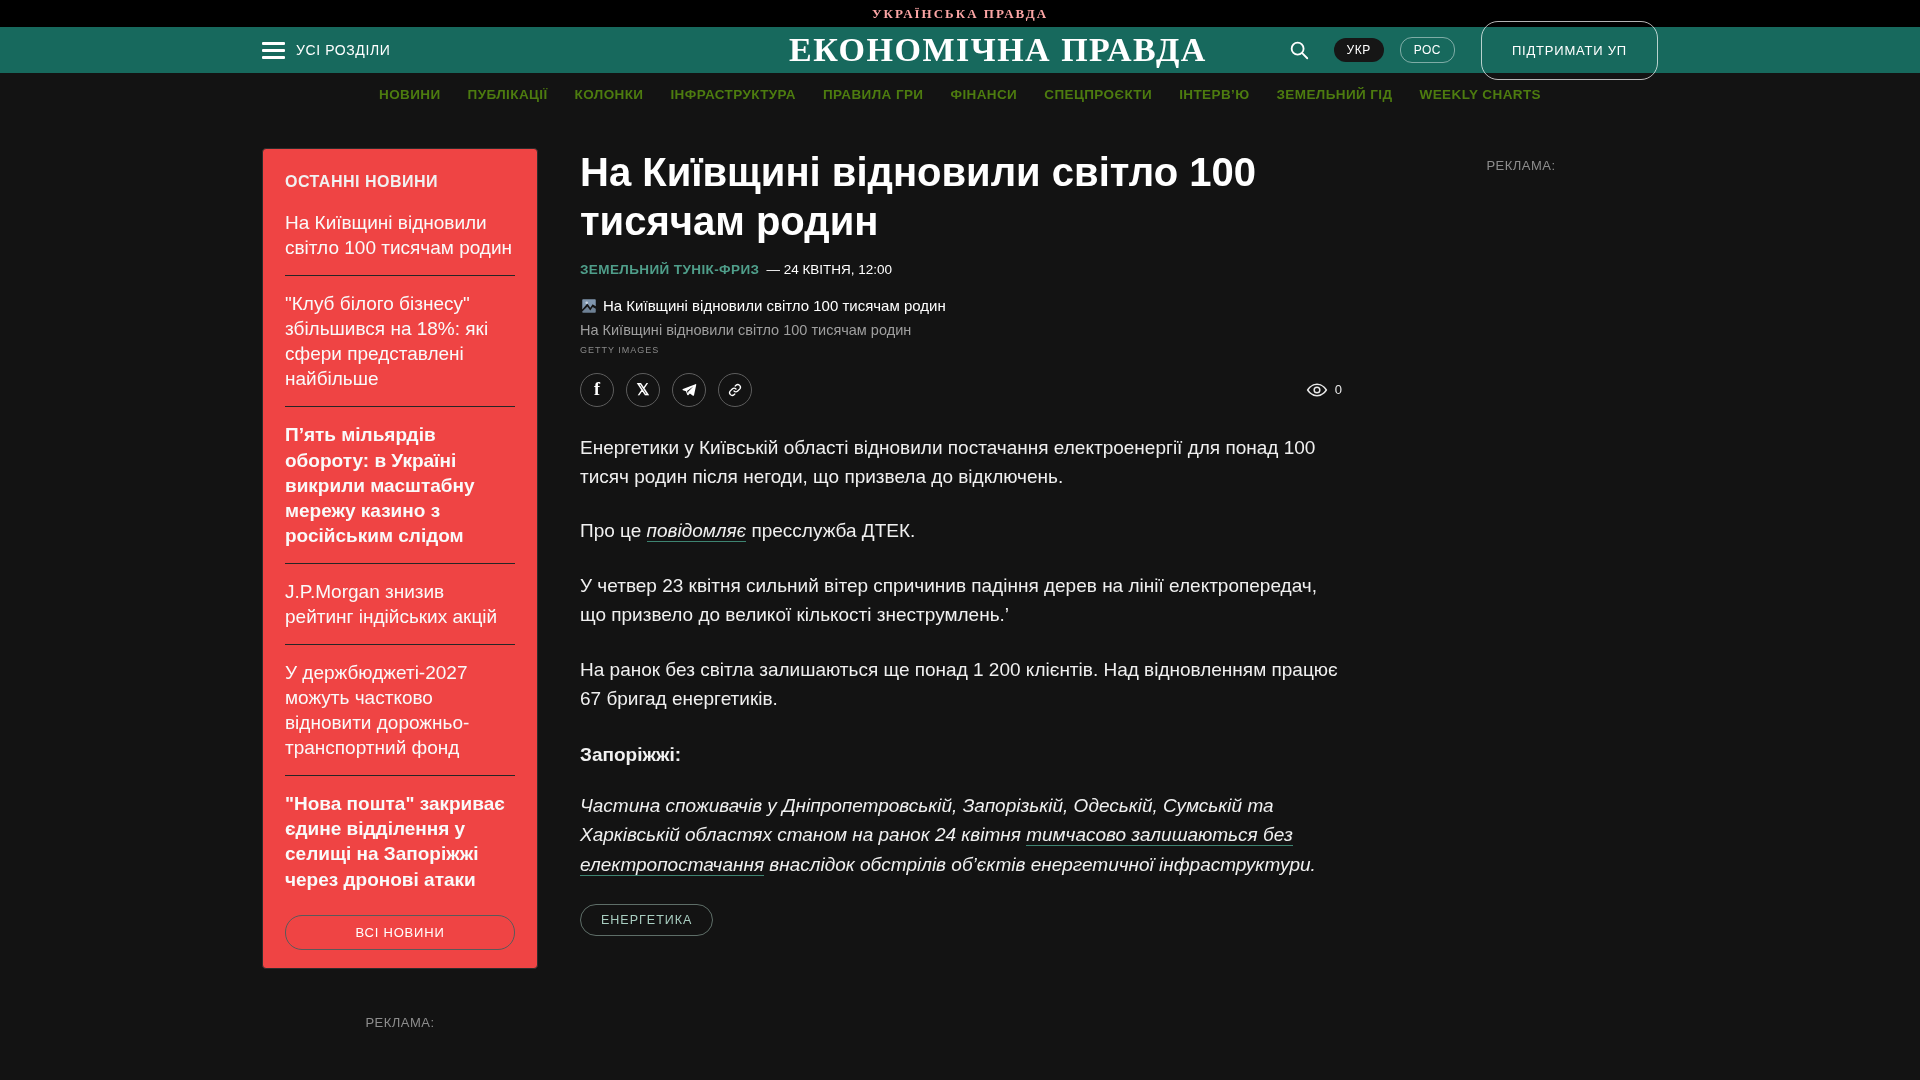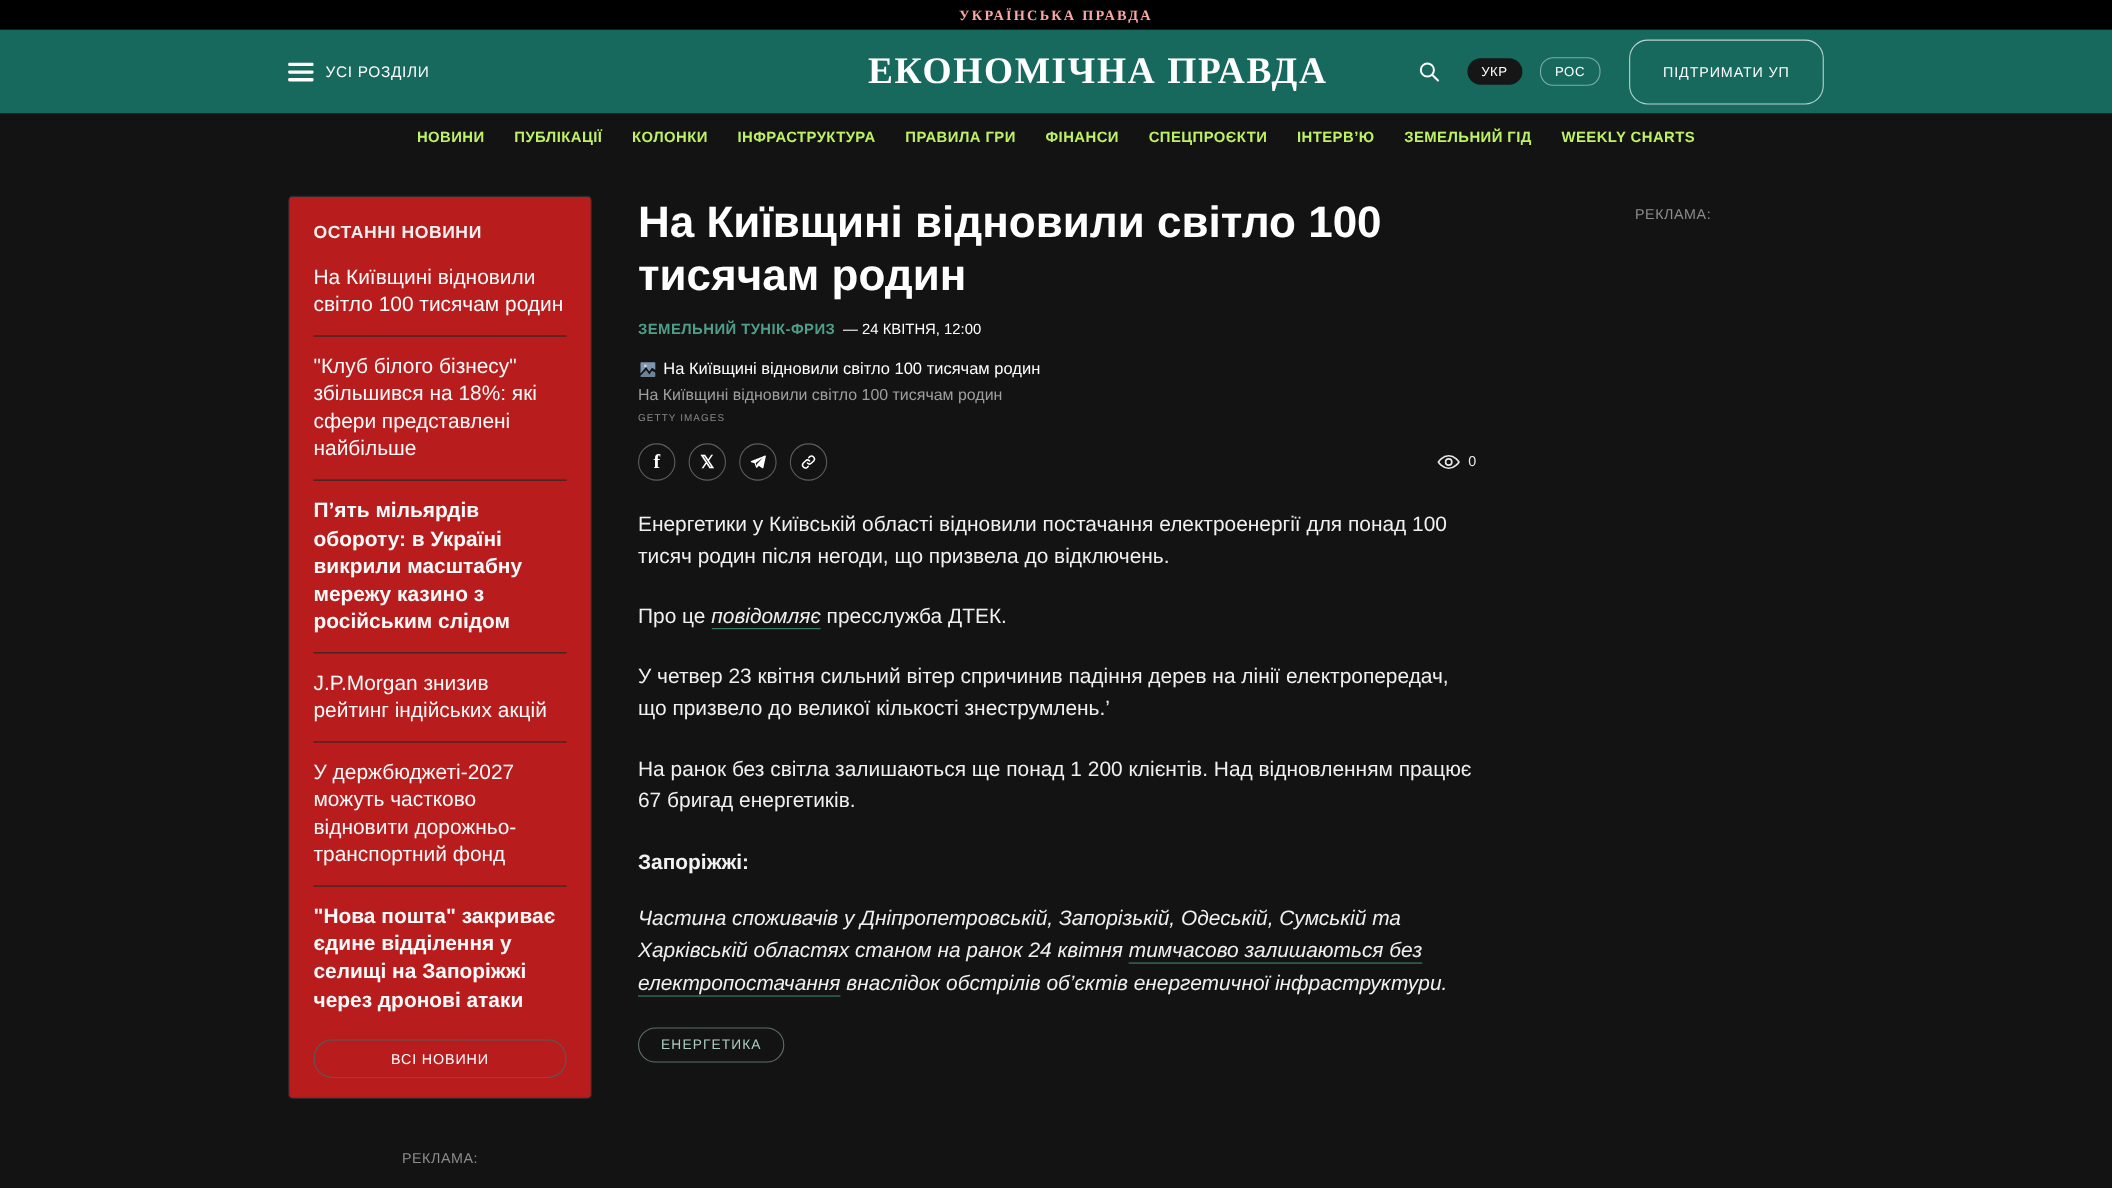--- a/index.html
+++ b/index.html
@@ -5,46 +5,46 @@
   * { margin:0; padding:0; box-sizing:border-box; }
   html,body { width:1920px; height:1080px; overflow:hidden; }
   body { background:#131313; font-family:"Liberation Sans", sans-serif; color:#f1f1f1; }
 
   
   .topbar { height:27px; background:#000; display:flex; align-items:center; justify-content:center; }
   .topbar-brand { font-family:"Liberation Serif", serif; font-size:13px; font-weight:700;
                   letter-spacing:2px; color:#fca5a5; }
 
   
-  .header { height:76px; background:#17695d; position:relative; }
+  .header { height:46px; background:#17695d; position:relative; }
   .header-inner { width:1396px; margin:0 auto; height:100%; display:flex; align-items:center; justify-content:space-between; }
   .sections-toggle { display:flex; align-items:center; gap:11px; cursor:pointer; }
   .burger { display:flex; flex-direction:column; gap:4px; }
   .burger span { width:23px; height:3px; background:#fff; border-radius:1px; }
   .sections-label { color:#fff; font-size:14px; letter-spacing:.6px; }
   .logo { position:absolute; left:50%; top:50%; transform:translate(-50%,-50%);
           font-family:"Liberation Serif", serif; font-size:34px; font-weight:700;
           letter-spacing:1.5px; color:#fff; white-space:nowrap;margin-left:38px; }
   .header-right { display:flex; align-items:center; gap:16px; }
   .search-btn { width:26px; height:26px; display:flex; align-items:center; justify-content:center; cursor:pointer; margin-right:6px; }
   .lang-pill { font-size:12px; letter-spacing:.5px; color:#fff; padding:5px 13px; border-radius:12px; cursor:pointer; }
   .lang-active { background:#161616; }
   .lang-inactive { border:1px solid rgba(255,255,255,.45); }
   .support-btn { font-size:13px; letter-spacing:.8px; color:#fff; padding:21px 30px;
                  border:1px solid rgba(255,255,255,.7); border-radius:17px; background:transparent; cursor:pointer; margin-left:10px; }
 
   
   .nav { height:42px; display:flex; align-items:center; justify-content:center; gap:27px; background:#131313; }
-  .nav a { color:#bef264; text-decoration:none; font-size:13.5px; font-weight:700; letter-spacing:.4px; white-space:nowrap; }
+  .nav a { color:#4d7c0f; text-decoration:none; font-size:13.5px; font-weight:700; letter-spacing:.4px; white-space:nowrap; }
 
   
   .content { width:1396px; margin:33px auto 0; display:grid; grid-template-columns:276px 762px 1fr; column-gap:42px; }
 
   
-  .sidebar-box { background:#b91c1c; border:1px solid #2b2b2b; border-radius:4px; padding:24px 22px 18px; align-self:start; }
+  .sidebar-box { background:#ef4444; border:1px solid #2b2b2b; border-radius:4px; padding:24px 22px 18px; align-self:start; }
   .sidebar-title { font-size:16px; font-weight:700; letter-spacing:.5px; margin-bottom:4px; }
   .sidebar-item { padding:15px 0; border-bottom:1px solid #262626; font-size:19px; line-height:1.32; color:#fafafa; cursor:pointer; }
   .sidebar-item:last-of-type { border-bottom:none; }
   .sidebar-item.bold { font-weight:700; }
   .all-news-btn { display:block; width:100%; margin-top:8px; padding:9px 0; text-align:center;
                   background:transparent; border:1px solid #5a5a5a; border-radius:17px;
                   color:#fff; font-size:13px; letter-spacing:.8px; cursor:pointer; }
   .sidebar-ad { text-align:center; color:#8d8d8d; font-size:13px; letter-spacing:.5px; margin-top:46px; }
 
   

